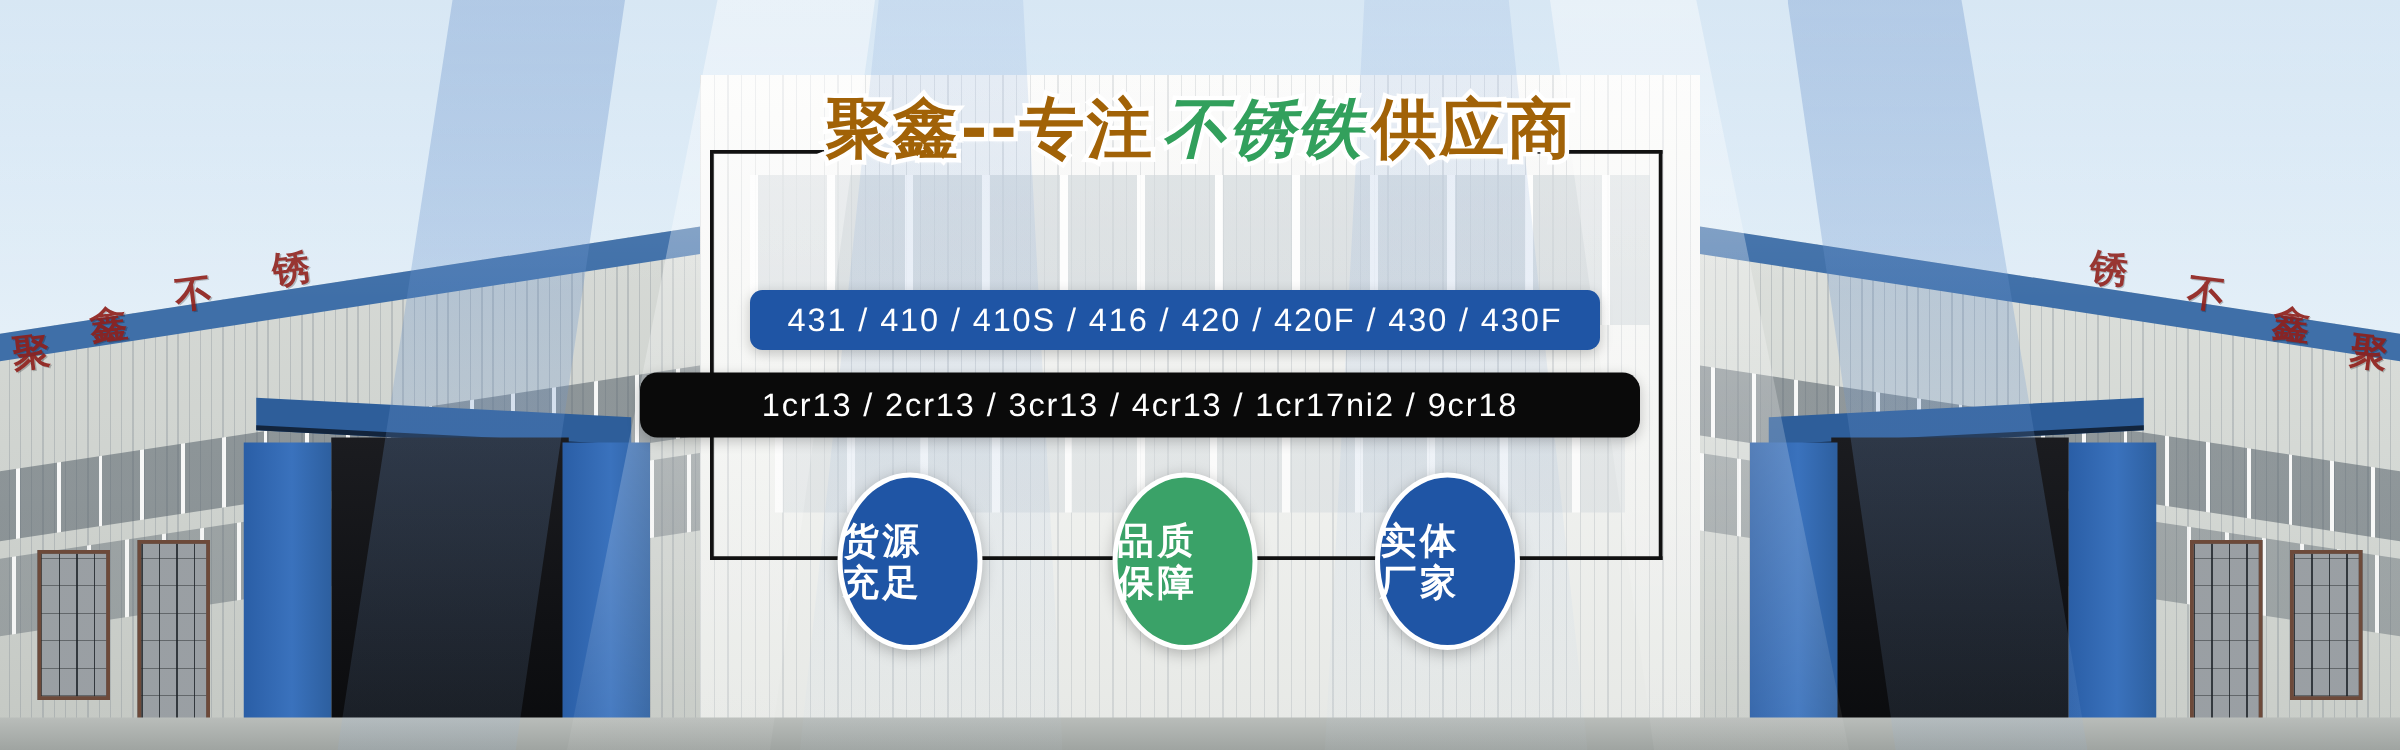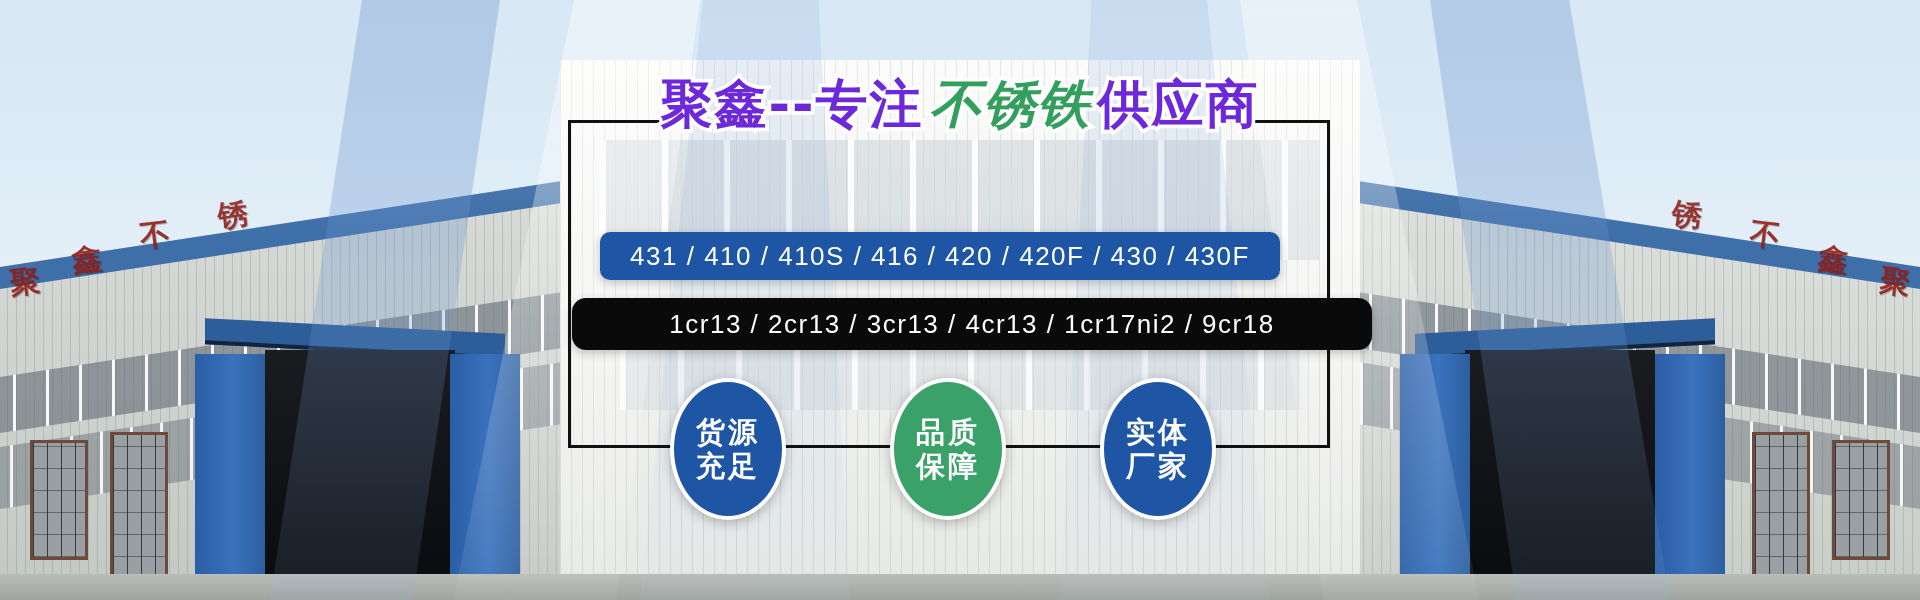--- a/index.html
+++ b/index.html
@@ -205,51 +205,51 @@
     text-align:center; white-space:nowrap;
     font-size:52px; font-weight:bold; line-height:1;
     font-family:"DejaVu Sans","Liberation Sans",sans-serif;
     letter-spacing:2px;
   }
   .headline span {
     -webkit-text-stroke:7px #fff;
     paint-order:stroke fill;
     text-shadow:0 2px 4px rgba(255,255,255,.9);
   }
-  .hl-blue  { color:#6d28d9; }
+  .hl-blue  { color:#a16207; }
   .hl-green { color:#32a05c; font-style:italic; padding:0 6px; }
 
   .pill {
     position:absolute;
     display:flex; align-items:center; justify-content:center;
     color:#fff; white-space:nowrap;
     font-family:"Liberation Sans","DejaVu Sans",sans-serif;
     box-shadow:0 3px 10px rgba(0,0,0,.22);
   }
   .pill-blue {
     left:600px; top:232px; width:680px; height:48px;
     background:#1f55a5; border-radius:10px;
     font-size:26px; letter-spacing:1.5px;
   }
   .pill-black {
-    left:572px; top:298px; width:800px; height:52px;
+    left:512px; top:298px; width:800px; height:52px;
     background:#0a0a0a; border-radius:14px;
     font-size:26px; letter-spacing:1.5px;
   }
 
   .badges {
     position:absolute; left:0; top:378px; width:1920px; height:150px;
     pointer-events:none;
   }
   .badge {
     position:absolute; top:0;
     width:116px; height:142px; border-radius:50%;
     border:4px solid #fff;
     display:flex; flex-direction:column;
-    align-items:center; justify-content:center;
+    align-items:flex-start; justify-content:center;
     color:#fff; font-weight:bold;
     font-family:"DejaVu Sans","Liberation Sans",sans-serif;
     font-size:29px; line-height:1.18; letter-spacing:3px;
     box-shadow:0 3px 12px rgba(0,0,0,.25);
   }
   .badge-blue  { background:#1f55a5; }
   .badge-green { background:#3aa268; }
   .bg1 { left:670px; }
   .bg2 { left:890px; }
   .bg3 { left:1100px; }

